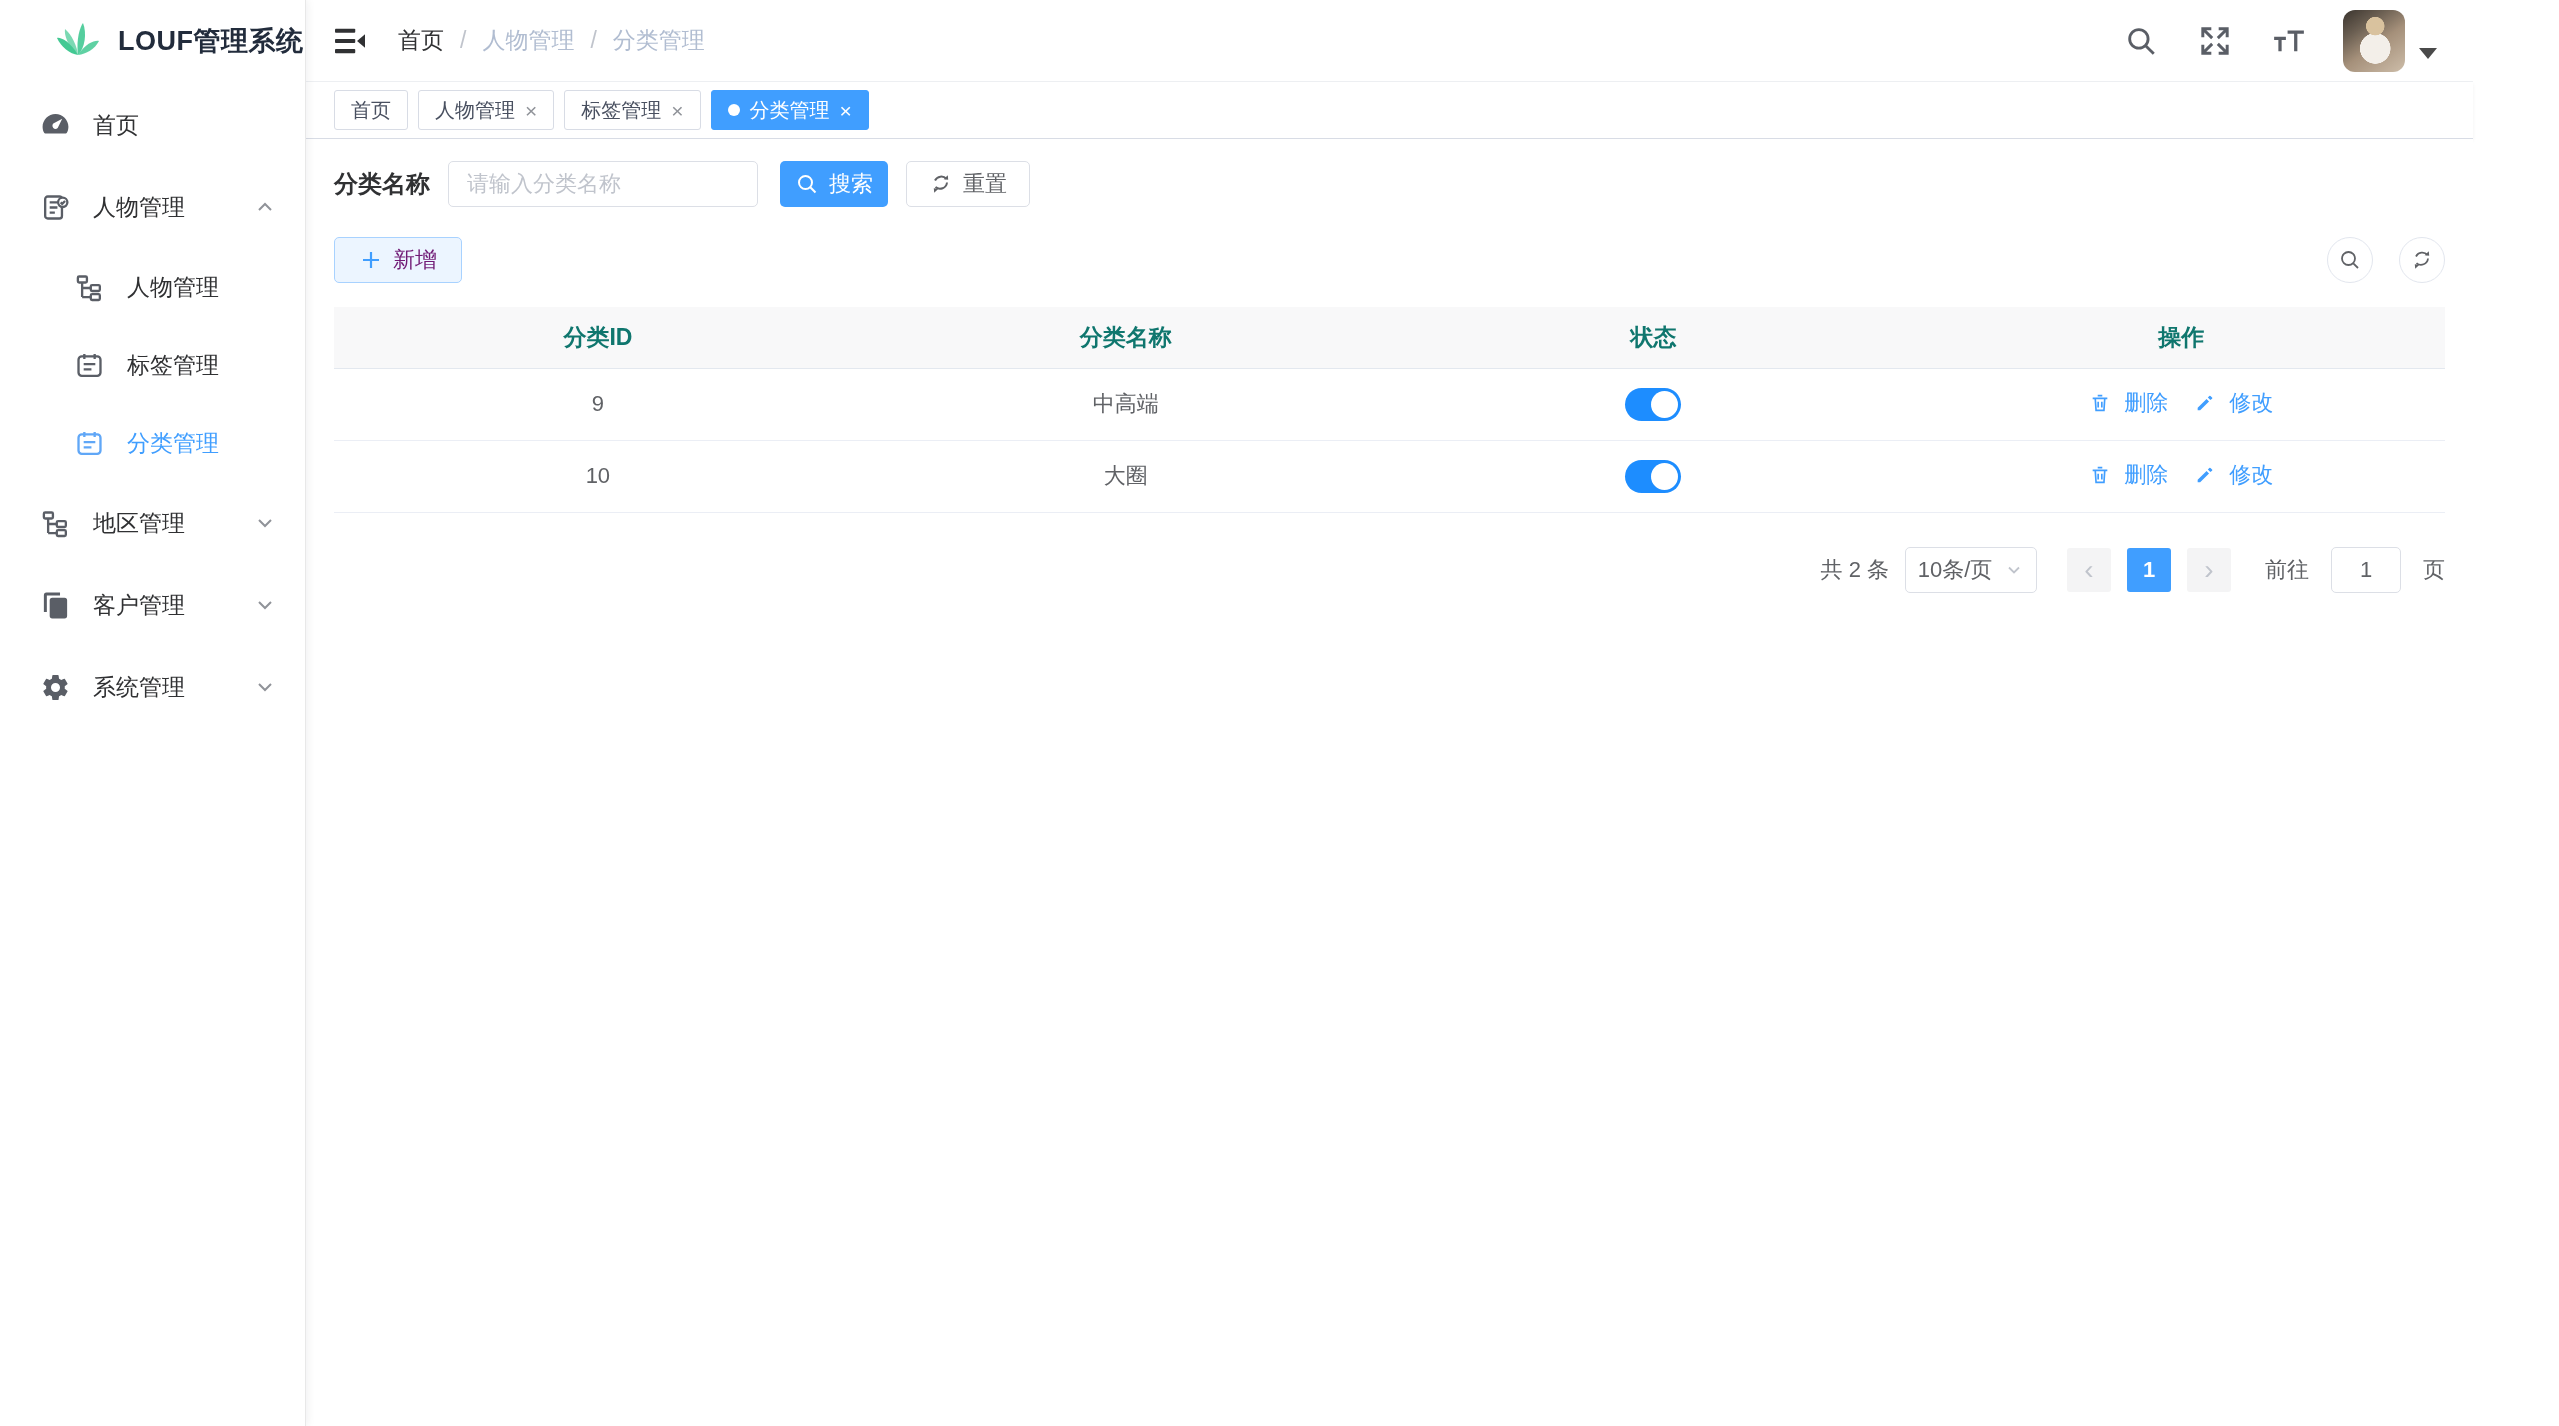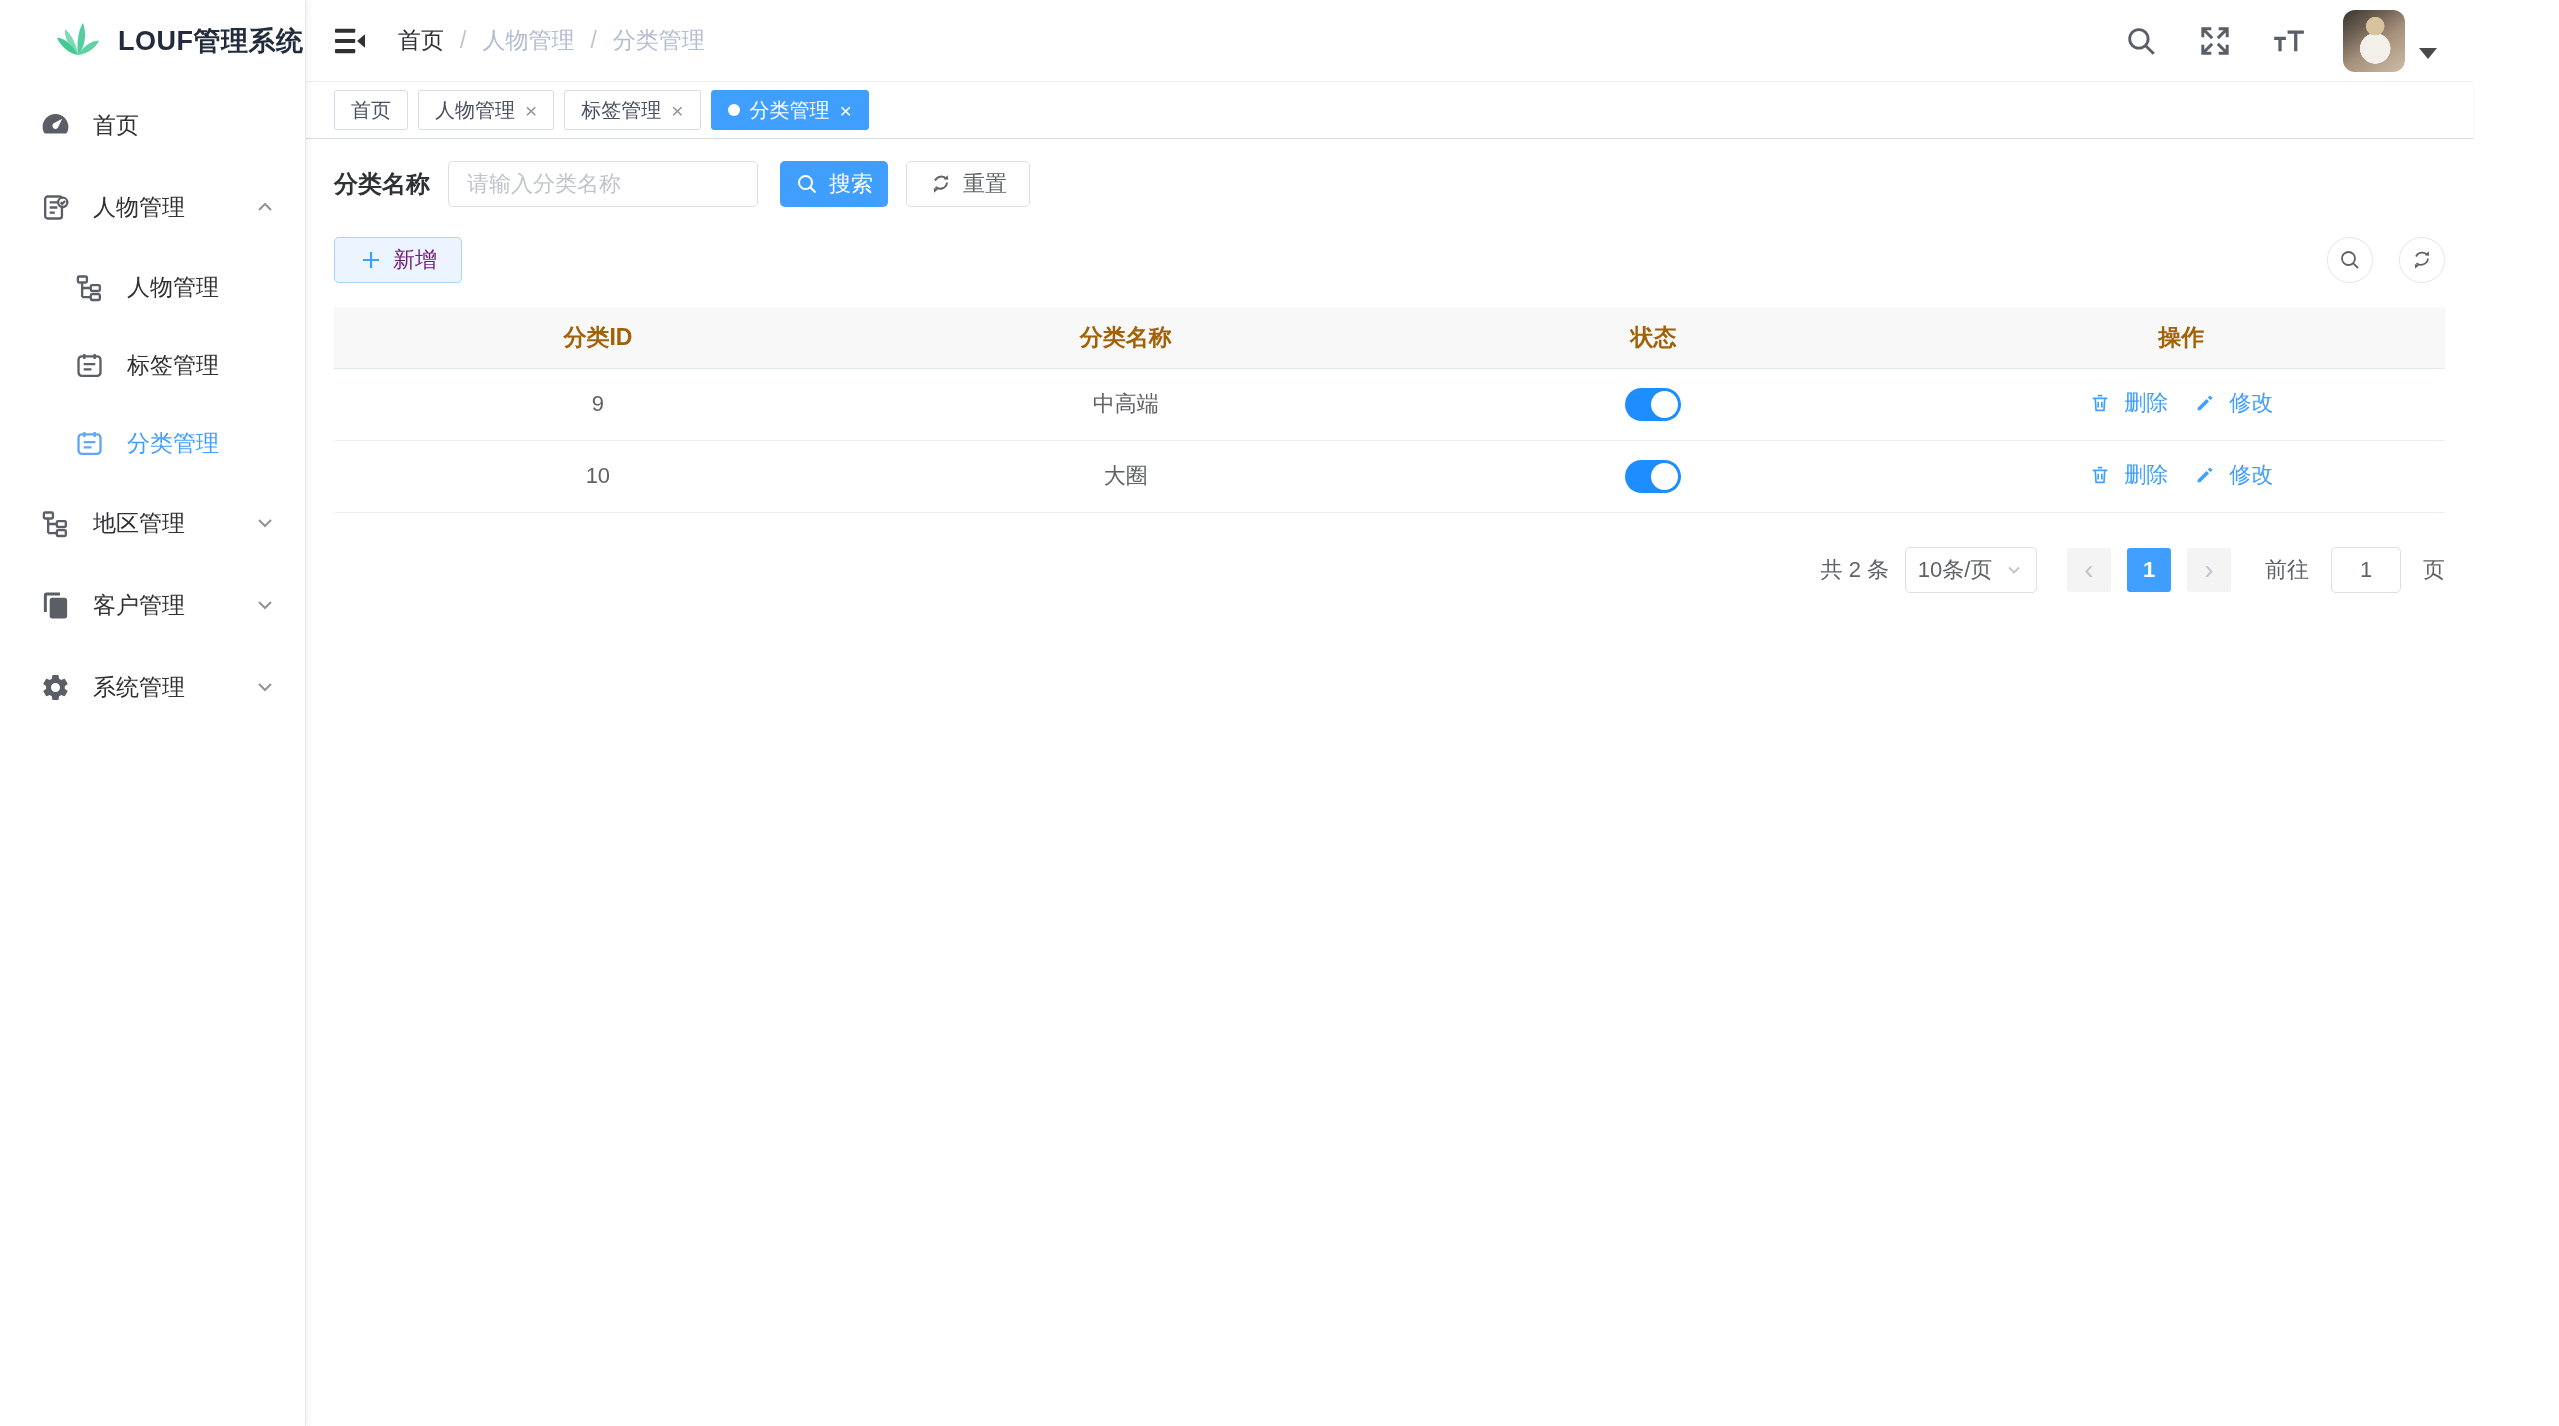--- a/index.html
+++ b/index.html
@@ -68,21 +68,21 @@
 
   
   .toolbar-row { display:flex; align-items:center; margin-top:30px; }
   .btn-add { background:#ecf5ff; color:#701a75; border:1px solid #a8d2ff; padding:0 24px; height:46px; }
   .tool-icons { margin-left:auto; display:flex; gap:26px; }
   .circle-btn { width:46px; height:46px; border-radius:50%; border:1px solid #e2e6ee; background:#fff;
     display:flex; align-items:center; justify-content:center; cursor:pointer; }
 
   
   table.grid { width:100%; border-collapse:collapse; margin-top:24px; table-layout:fixed; }
-  table.grid th { background:#f8f8f9; height:61px; font-size:23px; color:#a16207; font-weight:bold;
+  table.grid th { background:#f8f8f9; height:61px; font-size:23px; color:#0f766e; font-weight:bold;
     text-align:center; border-bottom:1px solid #e3e8ef; }
   table.grid td { height:72px; font-size:22px; color:#606266; text-align:center;
     border-bottom:1px solid #ebeef5; }
   .switch { display:inline-block; width:56px; height:33px; border-radius:17px; background:#1d8dff;
     position:relative; cursor:pointer; vertical-align:middle; }
   .switch::after { content:""; position:absolute; top:3px; right:3px; width:27px; height:27px;
     border-radius:50%; background:#fff; }
   .row-actions { display:inline-flex; gap:26px; }
   .action-link { color:#409eff; display:inline-flex; align-items:center; gap:13px; cursor:pointer; font-size:22px; }
 

